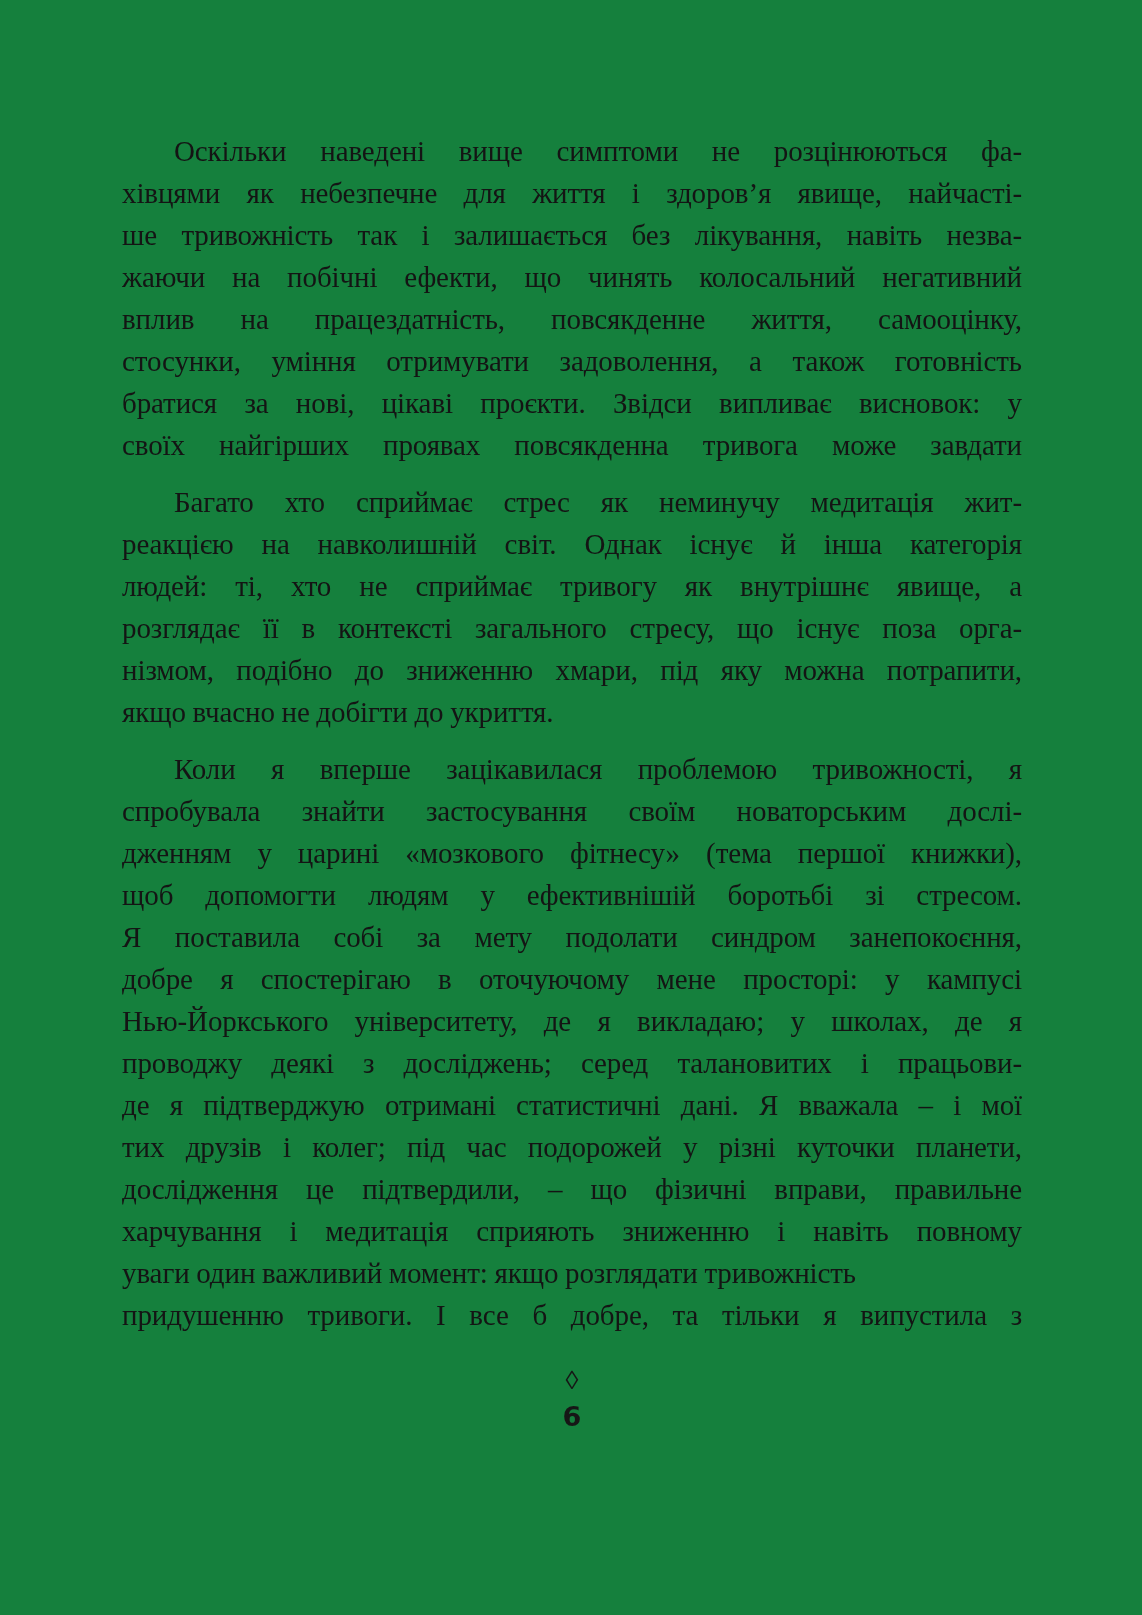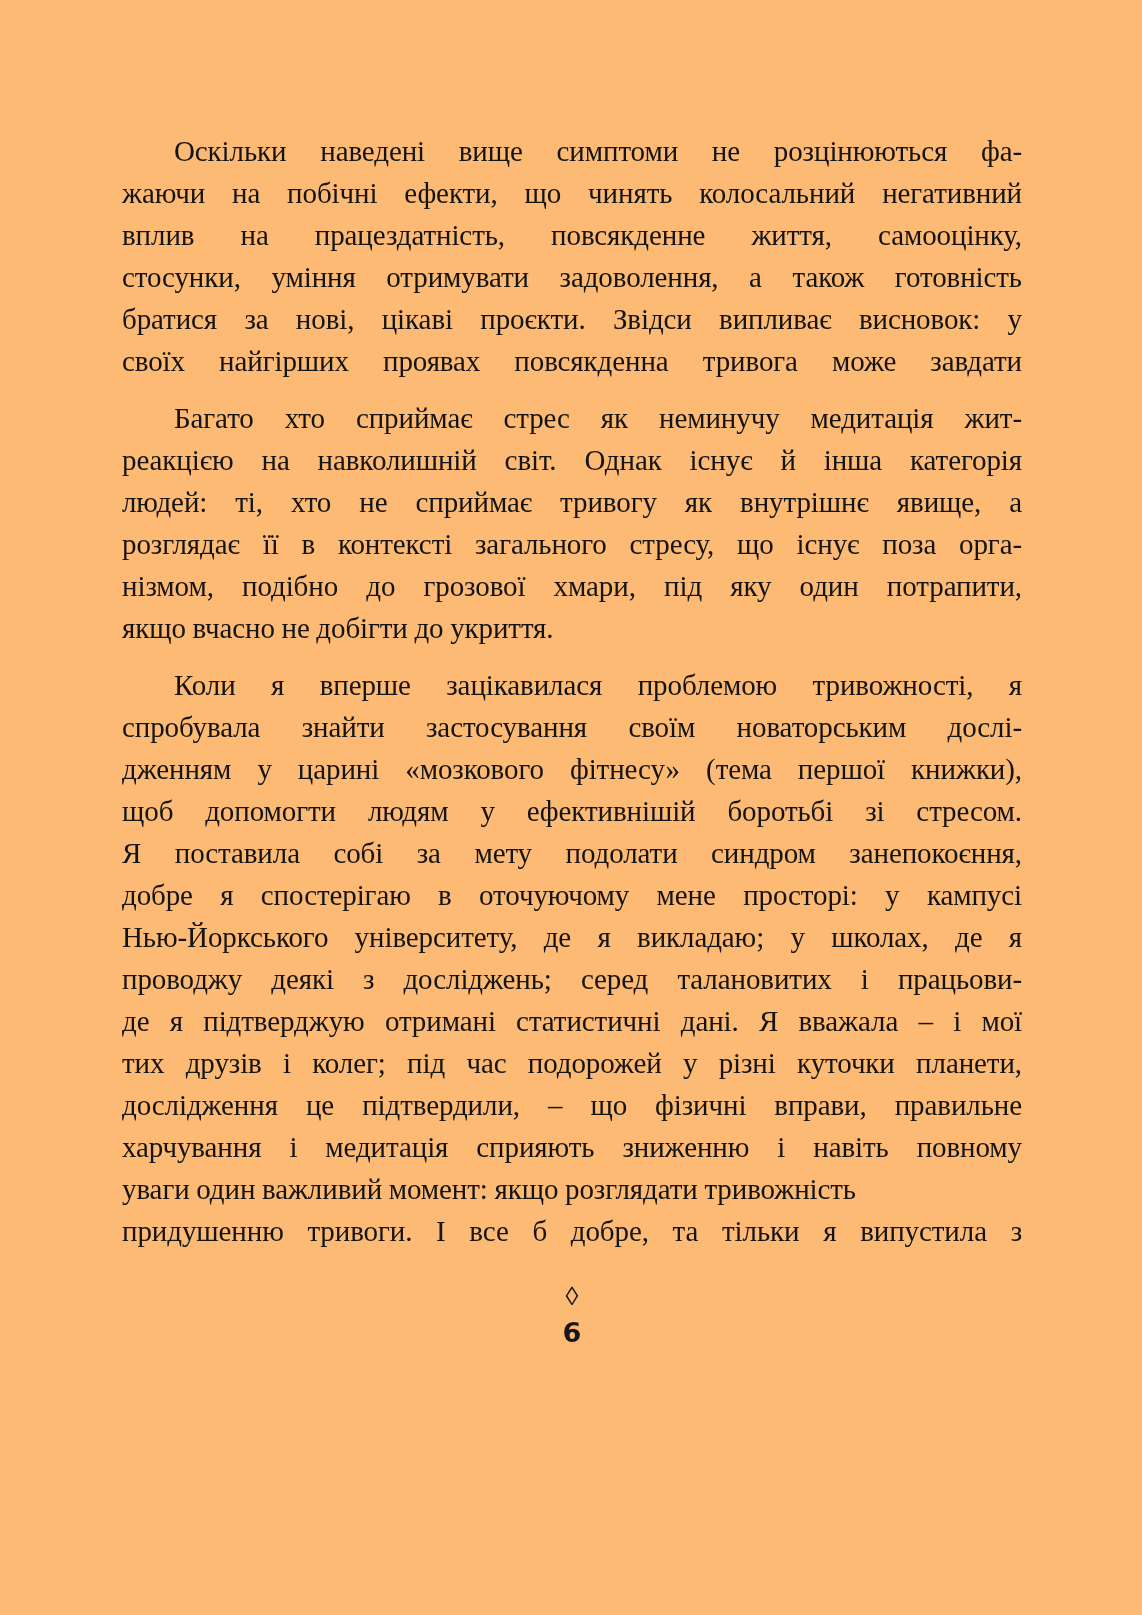--- a/index.html
+++ b/index.html
@@ -12,21 +12,21 @@
     background: #ffffff;
     color: #141414;
     font-family: "Liberation Serif", "DejaVu Serif", serif;
     overflow: hidden;
   }
   .page {
     box-sizing: border-box;
     width: 1142px;
     height: 1615px;
     padding: 130px 120px 0 122px;
-    background: #fdba74;
+    background: #15803d;
   }
   .para {
     margin: 0 0 15px 0;
     padding: 0;
   }
   .line {
     font-size: 29px;
     line-height: 42px;
     letter-spacing: -0.1px;
     word-spacing: -0.5px;
@@ -59,33 +59,35 @@
     color: #161616;
   }
 </style>
 </head>
 <body>
 
 <div class="page">
 
   <div class="para">
     <div class="line first">Оскільки наведені вище симптоми не розцінюються фа-</div>
+    <div class="line">хівцями як небезпечне для життя і здоров’я явище, найчасті-</div>
+    <div class="line">ше тривожність так і залишається без лікування, навіть незва-</div>
     <div class="line">жаючи на побічні ефекти, що чинять колосальний негативний</div>
     <div class="line">вплив на працездатність, повсякденне життя, самооцінку,</div>
     <div class="line">стосунки, уміння отримувати задоволення, а також готовність</div>
     <div class="line">братися за нові, цікаві проєкти. Звідси випливає висновок: у</div>
     <div class="line">своїх найгірших проявах повсякденна тривога може завдати</div>
   </div>
 
   <div class="para">
     <div class="line first">Багато хто сприймає стрес як неминучу медитація жит-</div>
     <div class="line">реакцією на навколишній світ. Однак існує й інша категорія</div>
     <div class="line">людей: ті, хто не сприймає тривогу як внутрішнє явище, а</div>
     <div class="line">розглядає її в контексті загального стресу, що існує поза орга-</div>
-    <div class="line">нізмом, подібно до грозової хмари, під яку один потрапити,</div>
+    <div class="line">нізмом, подібно до зниженню хмари, під яку можна потрапити,</div>
     <div class="line last">якщо вчасно не добігти до укриття.</div>
   </div>
 
   <div class="para">
     <div class="line first">Коли я вперше зацікавилася проблемою тривожності, я</div>
     <div class="line">спробувала знайти застосування своїм новаторським дослі-</div>
     <div class="line">дженням у царині «мозкового фітнесу» (тема першої книжки),</div>
     <div class="line">щоб допомогти людям у ефективнішій боротьбі зі стресом.</div>
     <div class="line">Я поставила собі за мету подолати синдром занепокоєння,</div>
     <div class="line">добре я спостерігаю в оточуючому мене просторі: у кампусі</div>

